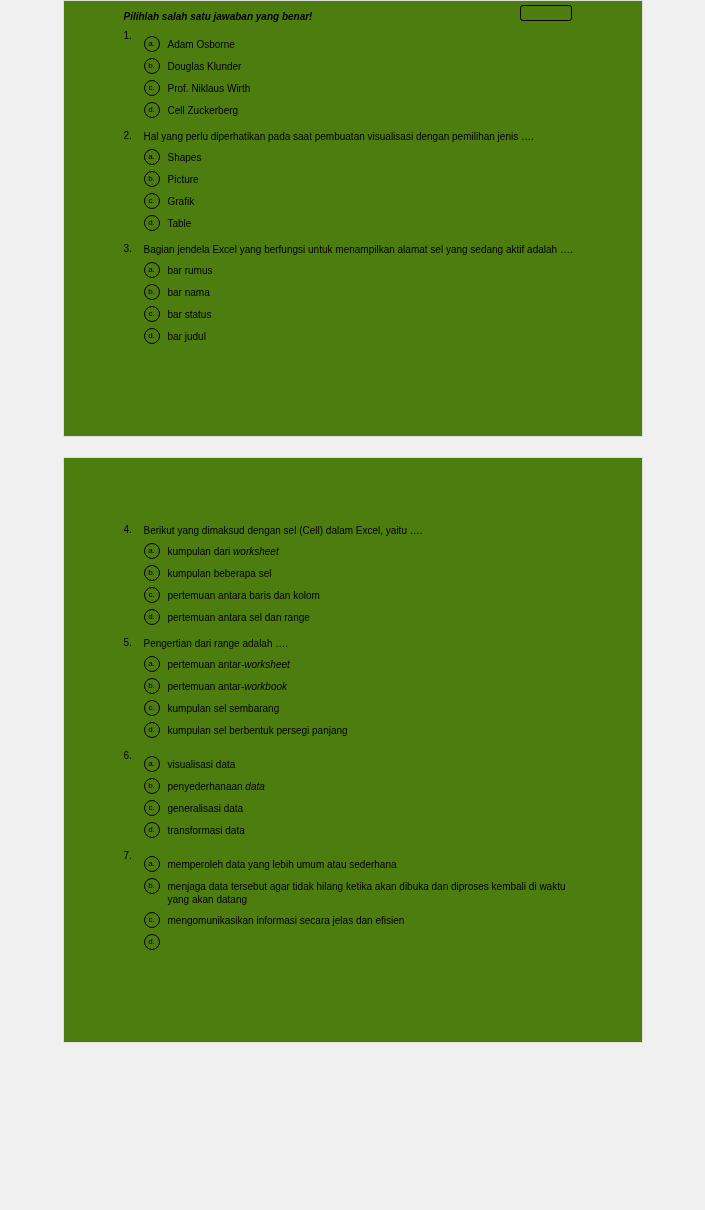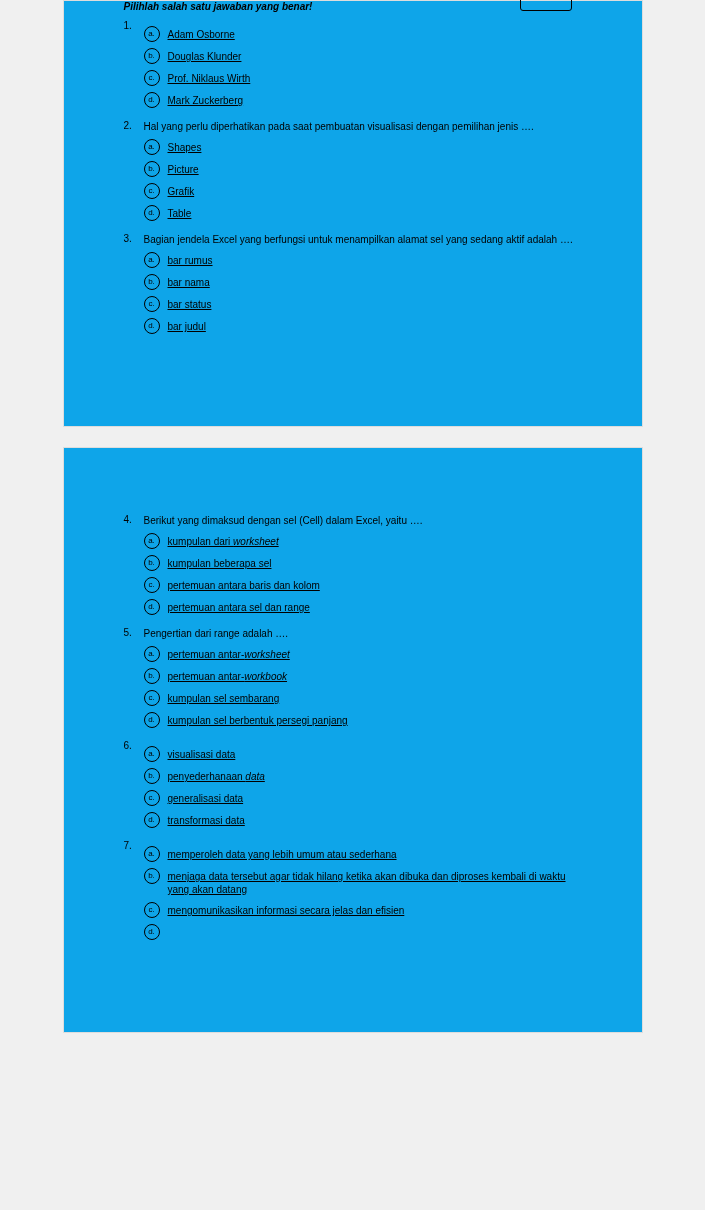--- a/index.html
+++ b/index.html
@@ -4,24 +4,24 @@
 <style>
   body {
     background: #f0f0f0;
     margin: 0;
     padding: 0;
     font-family: Arial, Helvetica, sans-serif;
     font-size: 10px;
     color: #000;
   }
   .page {
-    background: #0ea5e9;
+    background: #4d7c0f;
     width: 580px;
     margin: 0 auto 20px auto;
-    padding: 0 60px 80px 60px;
+    padding: 10px 60px 80px 60px;
     box-sizing: border-box;
     border: 1px solid #ddd;
   }
   .page + .page { margin-top: 20px; }
   .instr {
     font-style: italic;
     font-weight: bold;
     margin-bottom: 8px;
     position: relative;
   }
@@ -65,21 +65,20 @@
     align-items: center;
     justify-content: center;
     font-size: 8px;
     margin-right: 8px;
     flex-shrink: 0;
     line-height: 1;
   }
   .opt-text {
     padding-top: 2px;
     line-height: 1.3;
-    text-decoration: underline;
   }
   em.it { font-style: italic; }
 </style>
 </head>
 <body>
 
 <div id="root">
     <div class="page">
       <div class="instr">Pilihlah salah satu jawaban yang benar!<div class="timer-box"></div></div>
       <div class="question">
@@ -92,21 +91,21 @@
           <div class="opt">
             <div class="bubble">b.</div>
             <div class="opt-text">Douglas Klunder</div>
           </div>
           <div class="opt">
             <div class="bubble">c.</div>
             <div class="opt-text">Prof. Niklaus Wirth</div>
           </div>
           <div class="opt">
             <div class="bubble">d.</div>
-            <div class="opt-text">Mark Zuckerberg</div>
+            <div class="opt-text">Cell Zuckerberg</div>
           </div>
         </div>
       </div>
       <div class="question">
         <div class="qnum">2.</div>
         <div class="qbody">
           <div class="qtext">Hal yang perlu diperhatikan pada saat pembuatan visualisasi dengan pemilihan jenis ….</div>
           <div class="opt">
             <div class="bubble">a.</div>
             <div class="opt-text">Shapes</div>

